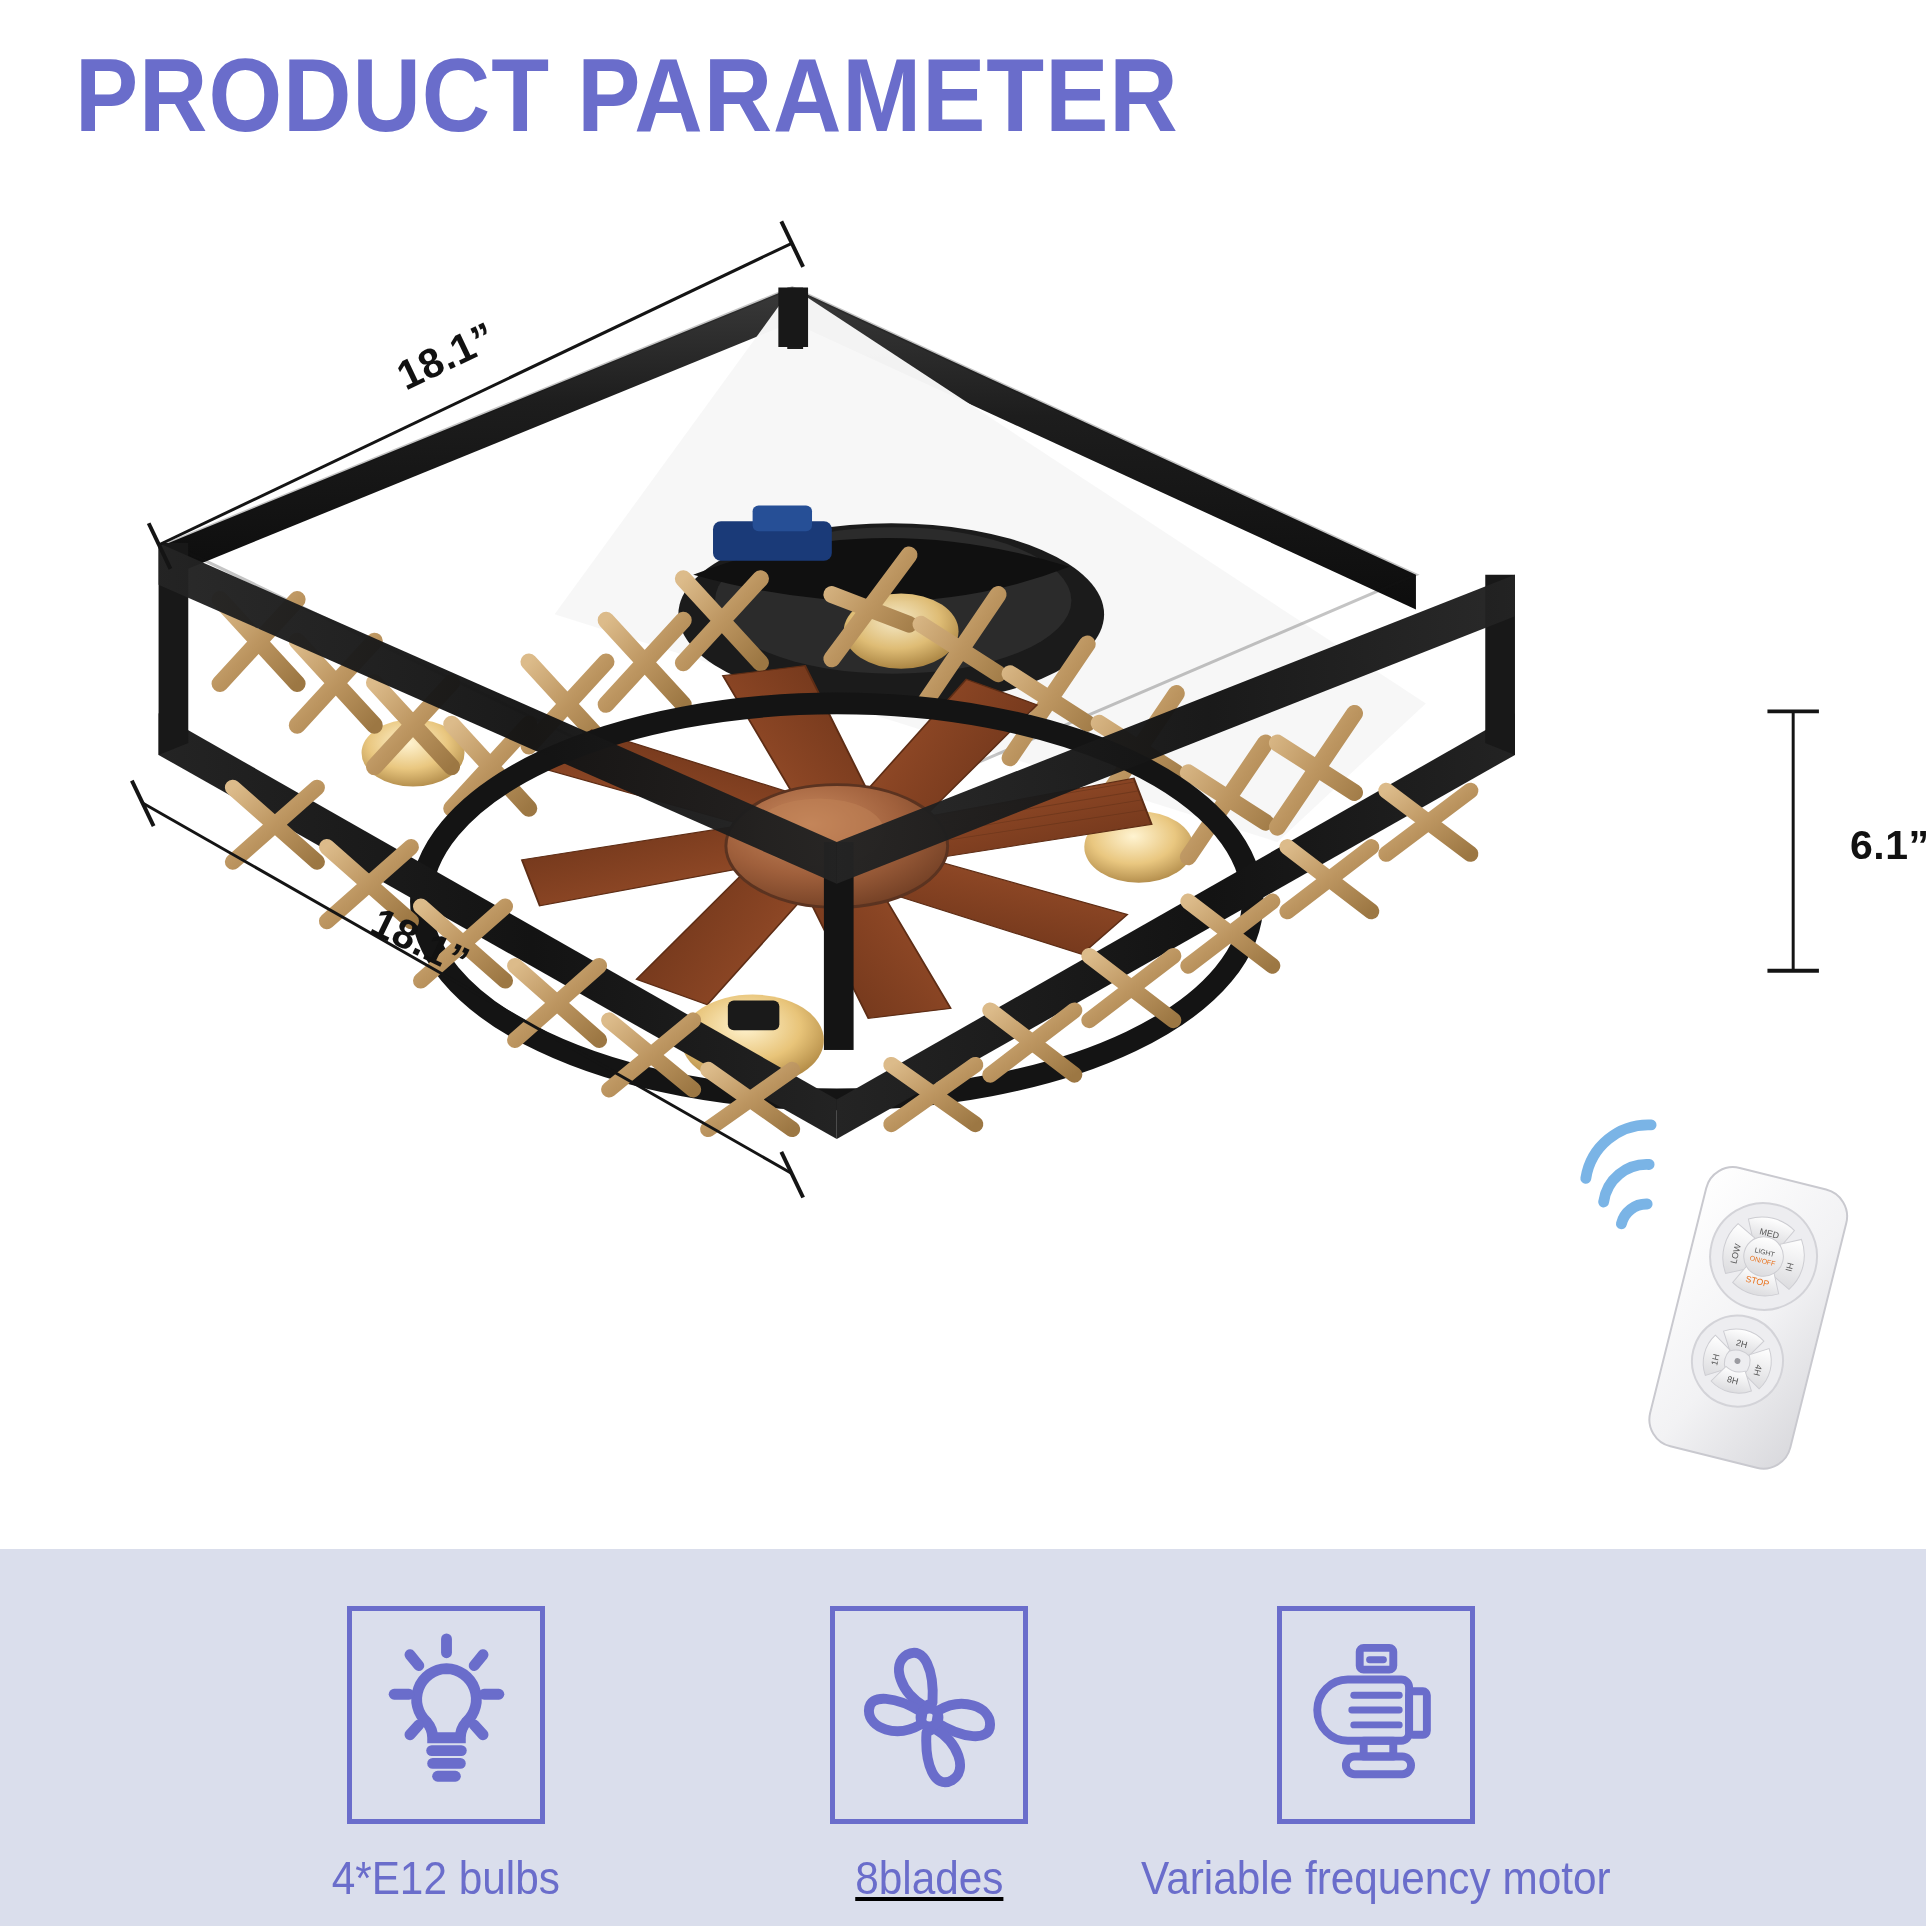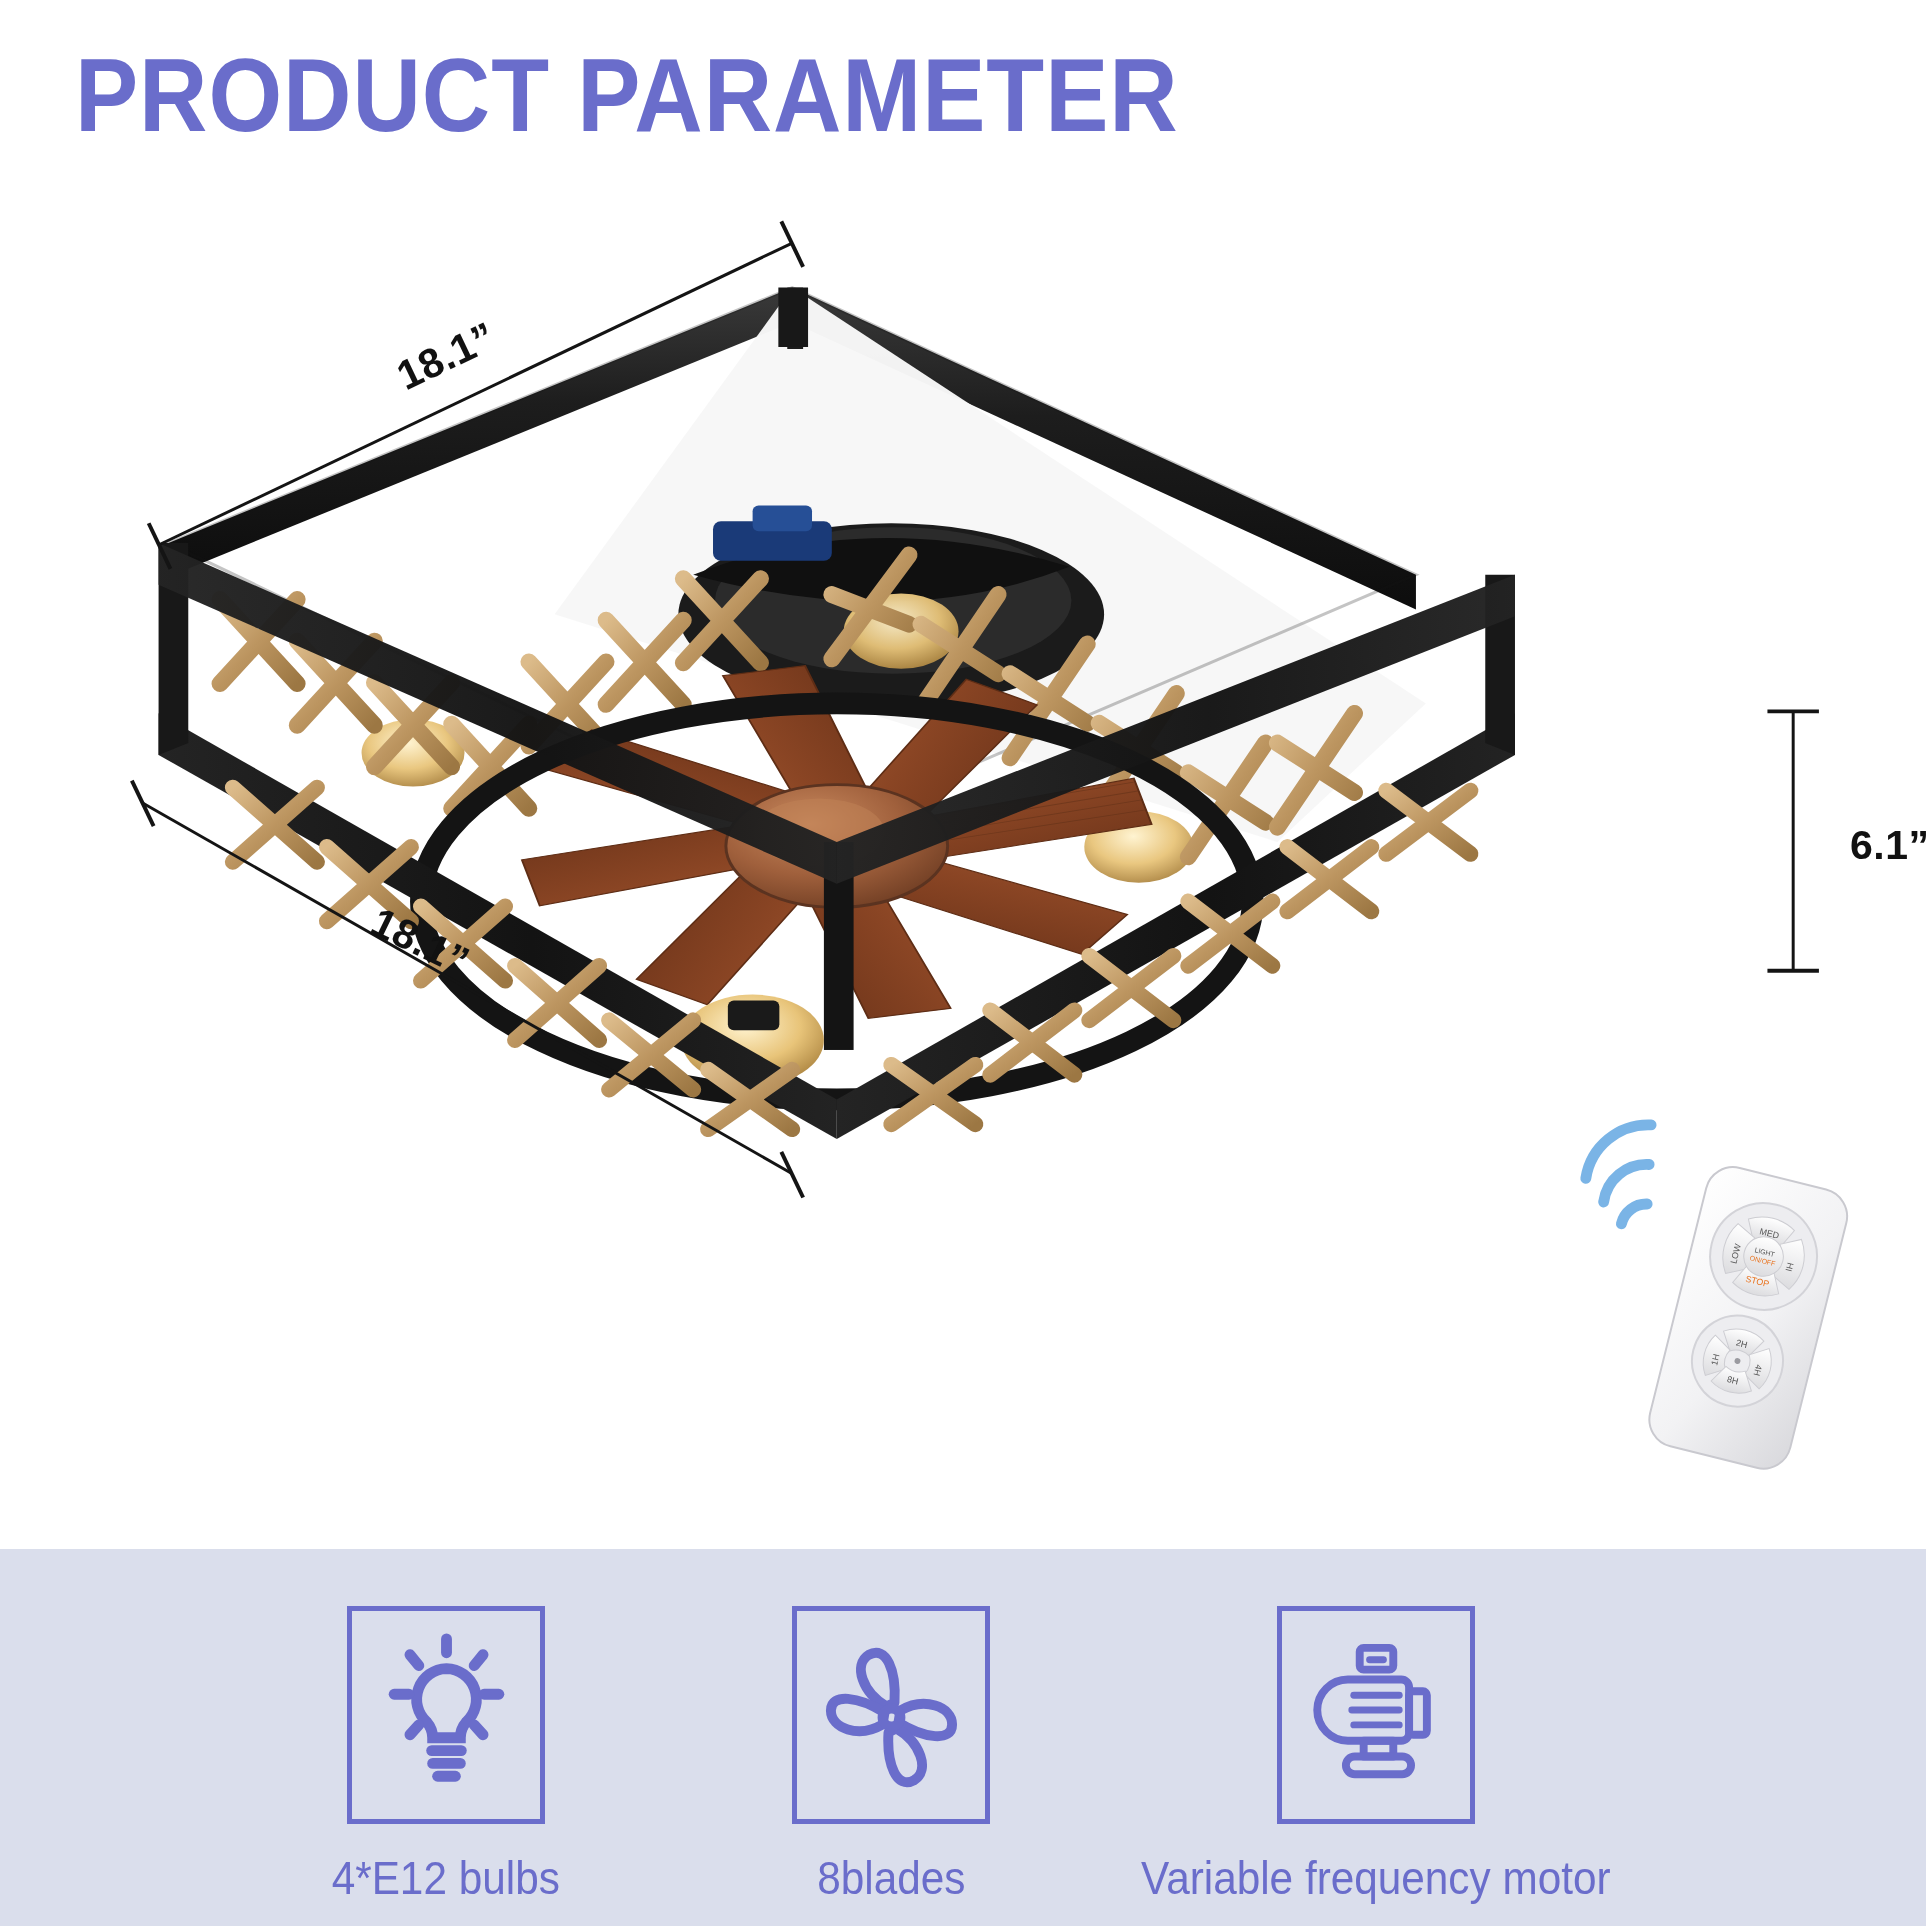--- a/index.html
+++ b/index.html
@@ -334,21 +334,21 @@
             <line x1="112" y1="103" x2="103" y2="93"></line>
             <line x1="60" y1="119" x2="90" y2="119"></line>
             <line x1="61" y1="132" x2="89" y2="132"></line>
             <line x1="66" y1="145" x2="84" y2="145"></line>
           </g>
         </svg>
       </div>
       <div class="feature-label">4*E12 bulbs</div>
     </div>
 
-    <div class="feature-item" style="left:693px; top:57px; width:396px;">
+    <div class="feature-item" style="left:731px; top:57px; width:396px;text-decoration:underline;">
       <div class="feature-icon-box">
         <svg width="149" height="149" viewBox="0 0 150 150">
           <g stroke="#6a6dcb" stroke-width="10" fill="none" stroke-linejoin="round">
             <path d="M70 66 C 46 52 36 24 52 14 C 70 4 80 30 78 62 Z"></path>
             <path d="M84 70 C 108 56 136 66 136 84 C 136 102 108 98 82 82 Z"></path>
             <path d="M80 88 C 104 102 114 130 98 140 C 80 150 70 124 72 92 Z"></path>
             <path d="M66 84 C 42 98 14 88 14 70 C 14 52 42 56 68 72 Z"></path>
             <circle cx="75" cy="77" r="9"></circle>
           </g>
         </svg>

